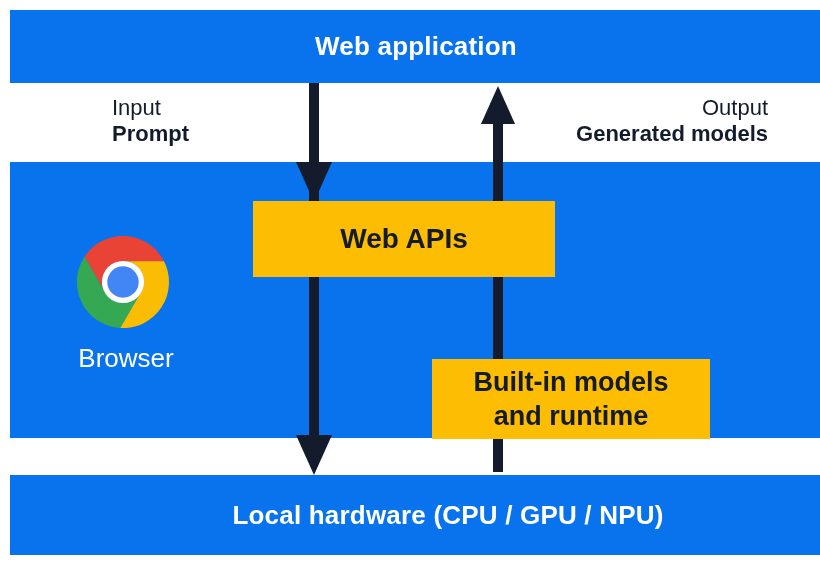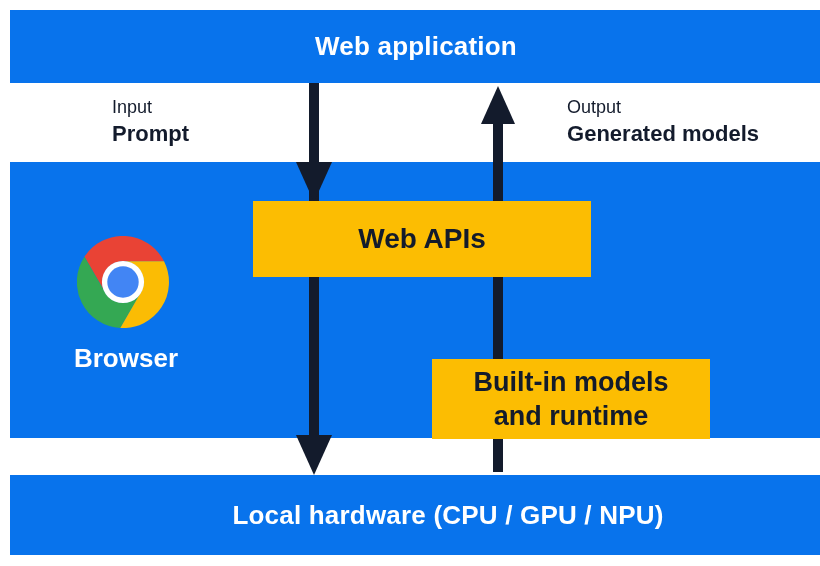--- a/index.html
+++ b/index.html
@@ -10,50 +10,50 @@
   
   .band{position:absolute;left:10px;width:812px;background:#0873ec;}
   .band.top{top:10px;height:73px;display:flex;align-items:center;justify-content:center;}
   .band.middle{top:162px;height:276px;}
   .band.bottom{top:475px;height:80px;display:flex;align-items:center;justify-content:center;padding-left:32px;}
   .band-label{color:#ffffff;font-weight:bold;font-size:26px;letter-spacing:.2px;}
 
   
   .io-block{position:absolute;top:95px;color:#131b2c;}
   .io-block.input{left:112px;text-align:left;}
-  .io-block.output{right:61px;}
-  .io-title{font-size:18px;font-weight:400;line-height:25px;}
+  .io-block.output{right:52px;text-align:right;}
+  .io-title{font-size:22px;font-weight:400;line-height:25px;}
   .io-value{font-size:22px;font-weight:bold;line-height:27px;}
 
   
   .arrow-line{position:absolute;width:10px;background:#131b2c;z-index:2;}
   .arrow-line.down{left:309px;top:83px;height:353px;}
   .arrow-line.up{left:493px;top:122px;height:350px;}
   .arrowhead{position:absolute;width:0;height:0;z-index:2;}
   .arrowhead.down-mid{left:296px;top:162px;
     border-left:18px solid transparent;border-right:18px solid transparent;
     border-top:40px solid #131b2c;}
   .arrowhead.down-bottom{left:296px;top:435px;
     border-left:18px solid transparent;border-right:18px solid transparent;
     border-top:40px solid #131b2c;}
   .arrowhead.up-top{left:481px;top:86px;
     border-left:17px solid transparent;border-right:17px solid transparent;
     border-bottom:38px solid #131b2c;}
 
   
   .ybox{position:absolute;background:#fcbd02;color:#131b2c;font-weight:bold;
     display:flex;align-items:center;justify-content:center;text-align:center;z-index:3;}
-  .ybox.web-apis{left:253px;top:201px;width:338px;height:76px;font-size:28px;}
+  .ybox.web-apis{left:253px;top:201px;width:302px;height:76px;font-size:28px;}
   .ybox.builtin{left:432px;top:319px;width:278px;height:80px;font-size:27px;line-height:34px;margin-top:40px;}
   .ybox.builtin .wrap{max-width:242px;}
 
   
   .chrome-logo{position:absolute;left:77px;top:236px;width:92px;height:92px;z-index:2;}
   .browser-label{position:absolute;left:46px;top:343px;width:160px;text-align:center;
-    color:#ffffff;font-weight:bold;font-size:26px;z-index:2;}
+    color:#ffffff;font-weight:normal;font-size:26px;z-index:2;}
 </style>
 </head>
 <body>
 
 <div class="canvas">
 
   <div class="band top">
     <div class="band-label">Web application</div>
   </div>
 

